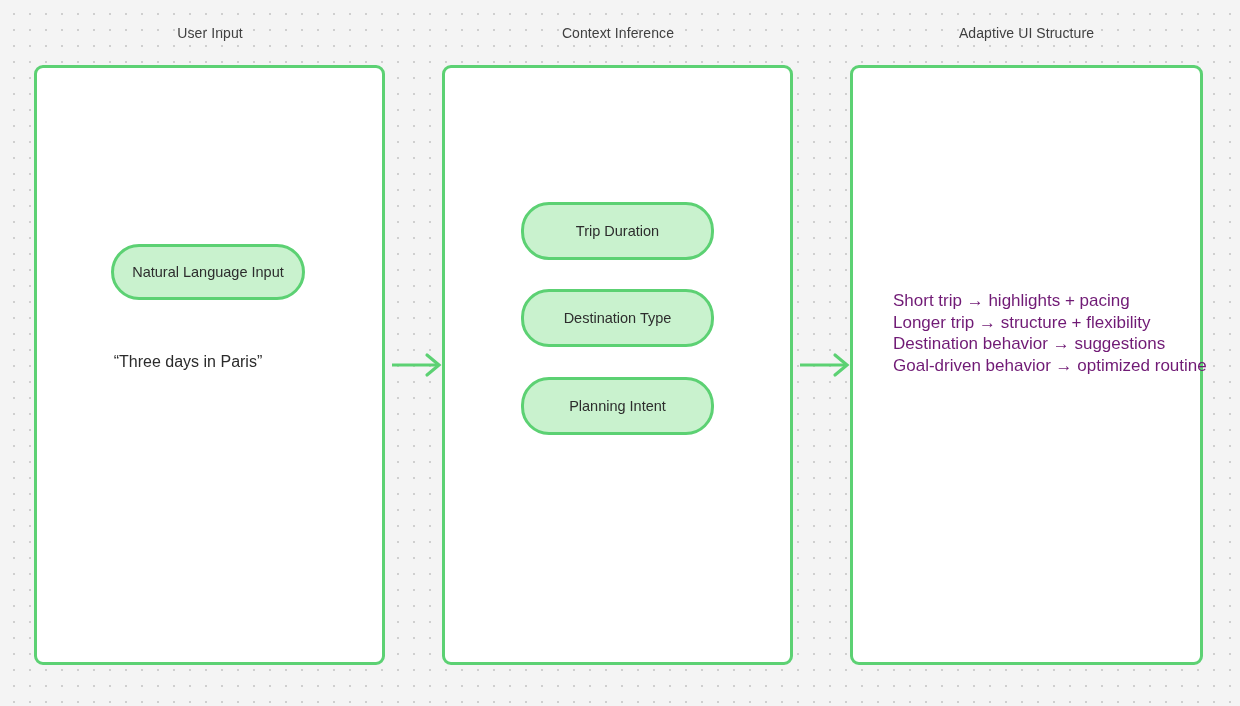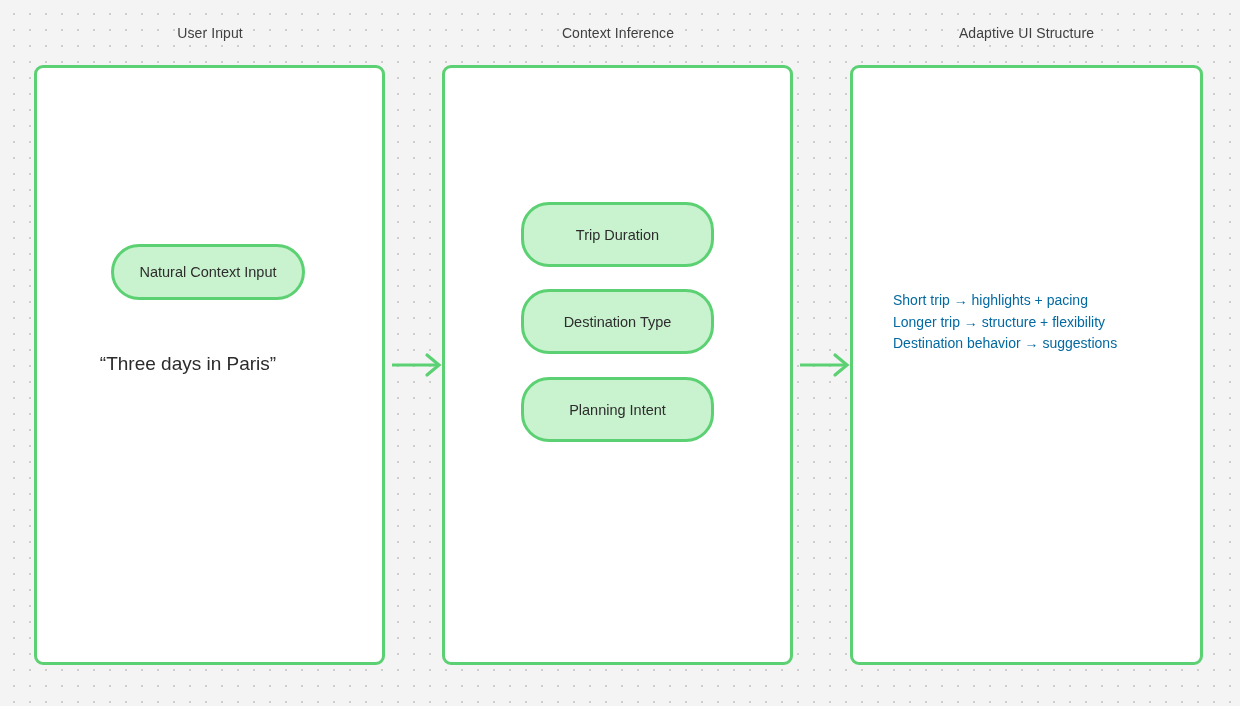--- a/index.html
+++ b/index.html
@@ -71,51 +71,51 @@
   .pill.nl-input {
     left: 111px;
     top: 244px;
     width: 194px;
     height: 56px;
   }
 
   .pill.signal {
     left: 521px;
     width: 193px;
-    height: 65px;
+    height: 58px;
   }
   .pill.s0 { top: 202px; }
   .pill.s1 { top: 289px; }
   .pill.s2 { top: 377px; }
   .pill.s3 { top: 464px; }
 
   
   .caption {
     position: absolute;
     left: 35px;
     width: 306px;
     text-align: center;
-    font-size: 19px;
+    font-size: 16px;
     color: #2b2b2b;
     white-space: nowrap;
   }
   .caption.quote   { top: 353px; }
   .caption.note    { top: 404px; }
 
   
   .mapping {
     position: absolute;
     left: 893px;
     top: 290px;
     width: 300px;
   }
   .mapping-line {
-    font-size: 14px;
+    font-size: 17px;
     line-height: 21.5px;
-    color: #0369a1;
+    color: #701a75;
     white-space: nowrap;
   }
 
   
   .arrow {
     position: absolute;
     top: 352px;
     width: 52px;
     height: 26px;
   }
@@ -127,21 +127,21 @@
 <body>
 
 <div class="canvas">
 
   <div class="col-title c1">User Input</div>
   <div class="col-title c3">Adaptive UI Structure</div>
   <div class="col-title c2">Context Inference</div>
 
   <div class="panel p1"></div>
   <div class="pill nl-input">
-    <span>Natural Context Input</span>
+    <span>Natural Language Input</span>
   </div>
   <div class="caption quote">“Three days in Paris”</div>
 
   <div class="arrow a1">
     <svg width="52" height="26" viewBox="0 0 52 26" aria-hidden="true">
       <line x1="1" y1="13" x2="46" y2="13" stroke="#5cd173" stroke-width="3.2" stroke-linecap="butt"></line>
       <polyline points="36,3 48,13 36,23" fill="none" stroke="#5cd173" stroke-width="3.2" stroke-linecap="round" stroke-linejoin="miter"></polyline>
     </svg>
   </div>
 
@@ -161,15 +161,16 @@
       <line x1="1" y1="13" x2="46" y2="13" stroke="#5cd173" stroke-width="3.2" stroke-linecap="butt"></line>
       <polyline points="36,3 48,13 36,23" fill="none" stroke="#5cd173" stroke-width="3.2" stroke-linecap="round" stroke-linejoin="miter"></polyline>
     </svg>
   </div>
 
   <div class="panel p3"></div>
   <div class="mapping">
     <div class="mapping-line">Short trip → highlights + pacing</div>
     <div class="mapping-line">Longer trip → structure + flexibility</div>
     <div class="mapping-line">Destination behavior → suggestions</div>
+    <div class="mapping-line">Goal-driven behavior → optimized routine</div>
   </div>
 
 </div>
 
 </body></html>

